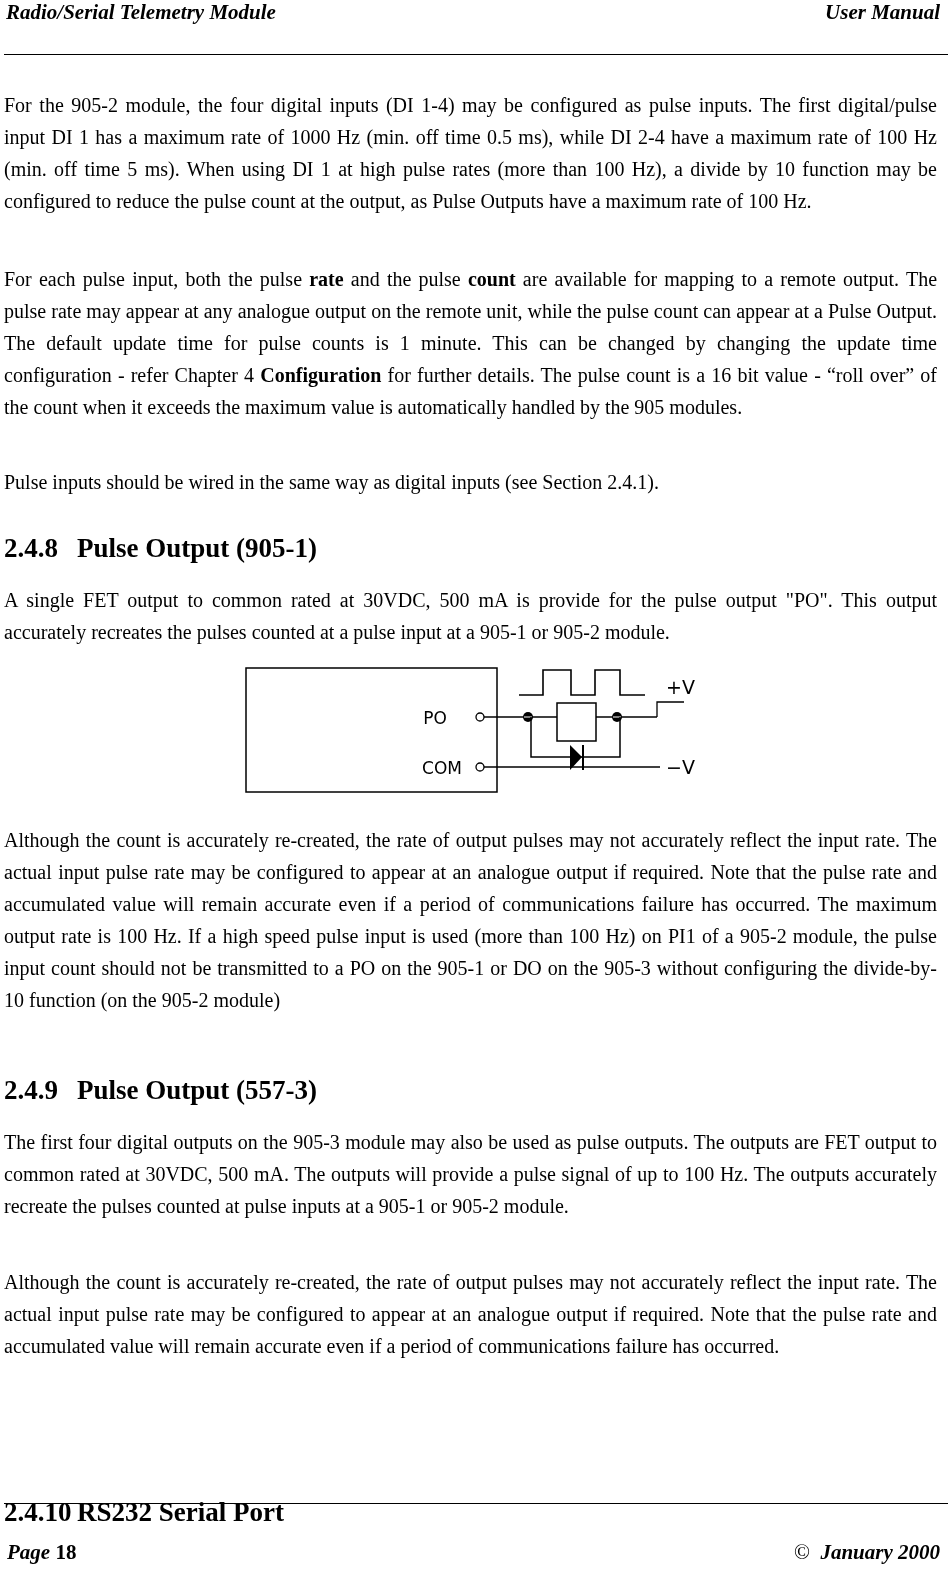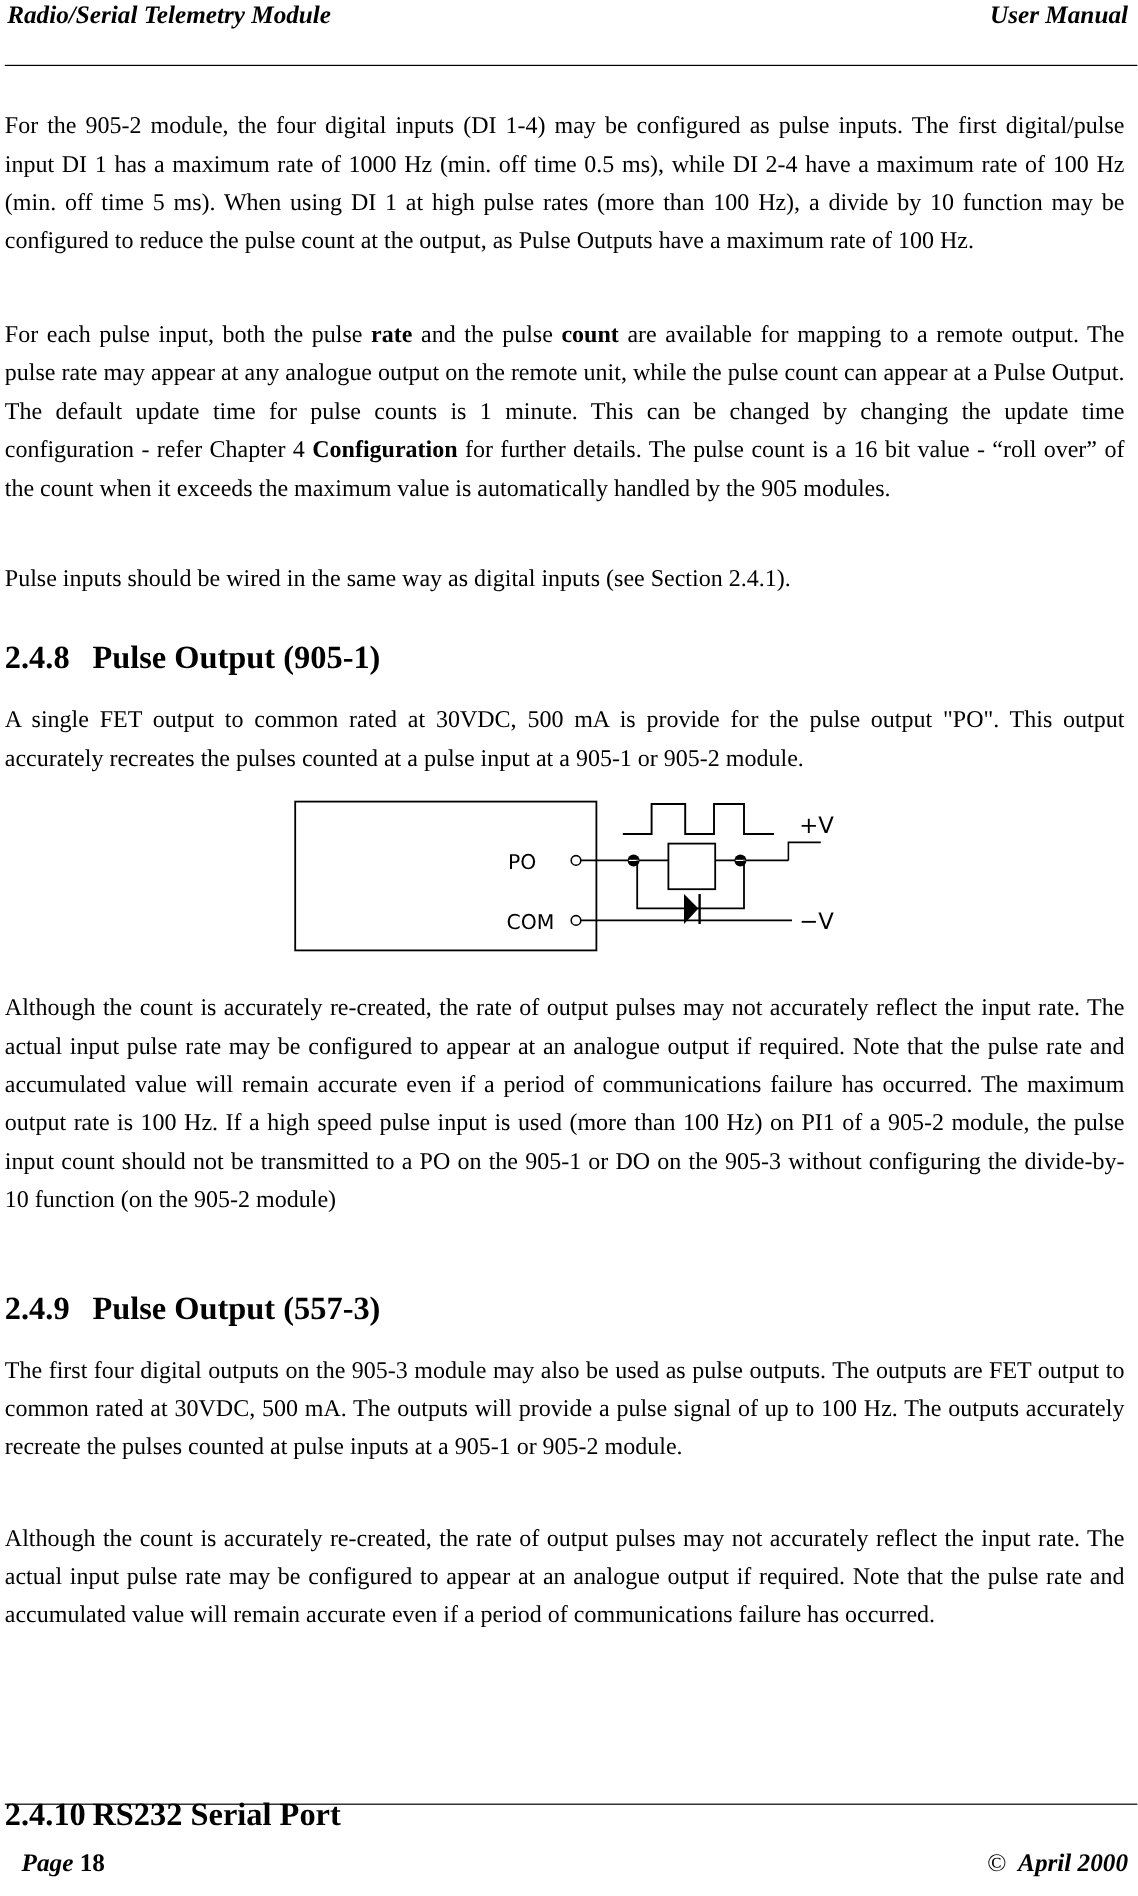--- a/index.html
+++ b/index.html
@@ -13,21 +13,21 @@
   .rule.top { top: 54px; }
   .rule.bottom { top: 1503px; }
   .body-text { position: absolute; left: 4px; width: 933px; font-size: 20px;
                line-height: 32px; text-align: justify; }
   .body-text p { margin: 0; }
   .h { position: absolute; left: 4px; font-weight: bold; font-size: 27px; }
   .h .num { display: inline-block; width: 73px; }
   .diagram { position: absolute; left: 0; top: 0; width: 948px; height: 1580px; pointer-events: none; }
   .footer { position: absolute; left: 6px; right: 8px; top: 1540px; height: 30px;
             font-weight: bold; font-style: italic; font-size: 21px; }
-  .footer .left { position: absolute; left: 12px; top: 0; }
+  .footer .left { position: absolute; left: 1px; top: 0; }
   .footer .right { position: absolute; right: 0; top: 0; }
   b { font-weight: bold; }
 </style>
 </head>
 <body>
 
 <div class="header">
   <span class="left">Radio/Serial Telemetry Module</span>
   <span class="right">User Manual</span>
 </div>
@@ -103,14 +103,14 @@
   <p>Although the count is accurately re-created, the rate of output pulses may not accurately reflect the input rate.  The actual input pulse rate may be configured to appear at an analogue output if required.  Note that the pulse rate and accumulated value will remain accurate even if a period of communications failure has occurred.</p>
 </div>
 
 <div class="h" style="top:1485px;margin-top:12px;">
   <span class="num">2.4.10</span><span>RS232 Serial Port</span>
 </div>
 
 <div class="rule bottom"></div>
 <div class="footer">
   <span class="left"><span>Page</span> <span style="font-style:normal;">18</span></span>
-  <span class="right"><span style="font-style:normal;font-weight:normal;">©</span>&nbsp; <span>April 2000</span></span>
+  <span class="right"><span style="font-style:normal;font-weight:normal;">©</span>&nbsp; <span>January 2000</span></span>
 </div>
 
 </body></html>

